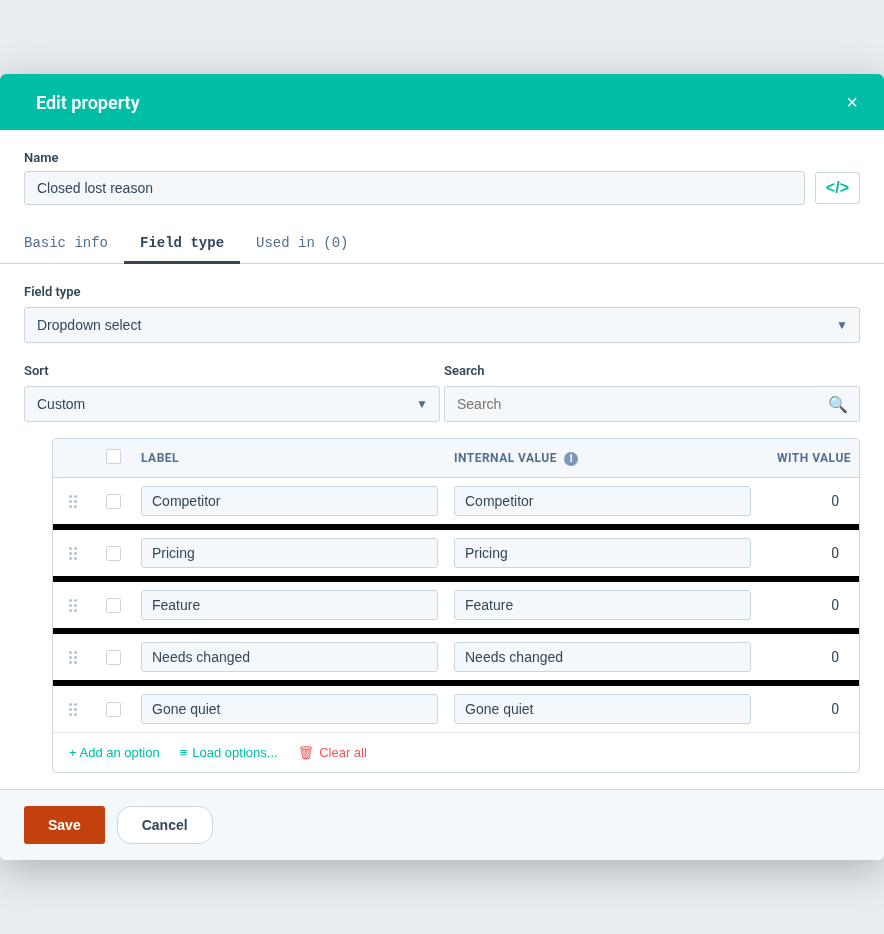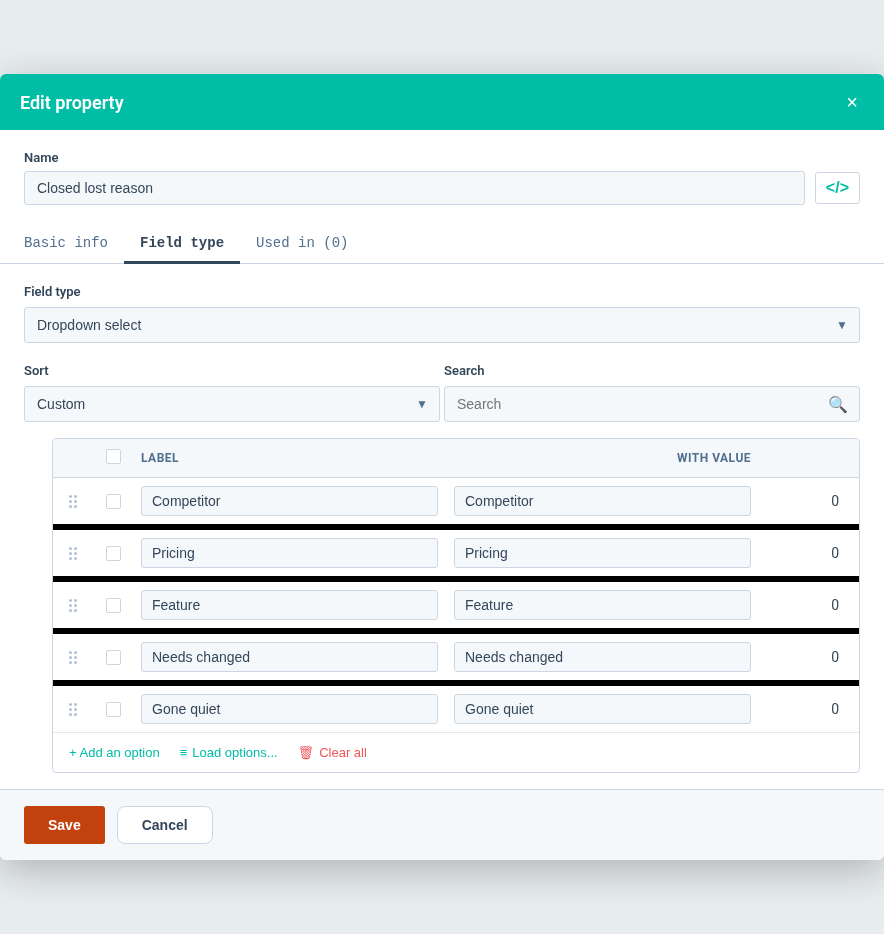--- a/index.html
+++ b/index.html
@@ -24,20 +24,21 @@
       background: #00bda5;
       padding: 16px 20px;
       display: flex;
       align-items: center;
       justify-content: space-between;
     }
     .modal-title {
       color: #fff;
       font-size: 18px;
       font-weight: 600;
+      margin-left: 16px;
     }
     .close-btn {
       background: none;
       border: none;
       color: #fff;
       font-size: 20px;
       cursor: pointer;
       line-height: 1;
       padding: 2px 6px;
     }
@@ -286,21 +287,21 @@
       border-radius: 3px;
       padding: 10px 24px;
       font-size: 14px;
       font-weight: 700;
       cursor: pointer;
     }
     .cancel-btn {
       background: #fff;
       color: #33475b;
       border: 1px solid #cbd6e2;
-      border-radius: 8px;
+      border-radius: 14px;
       padding: 10px 24px;
       font-size: 14px;
       font-weight: 600;
       cursor: pointer;
     }
     .info-icon {
       display: inline-block;
       width: 14px;
       height: 14px;
       background: #7c98b6;
@@ -376,20 +377,24 @@
     </div>
 
     <div class="options-table">
 
       <div class="table-header">
         <div class="th"></div>
         <div class="th center">
           <input type="checkbox" class="cell-checkbox" style="">
         </div>
         <div class="th">LABEL</div>
+        <div class="th">
+          <span>INTERNAL VALUE</span>
+          <span class="info-icon">i</span>
+        </div>
         <div class="th right">WITH VALUE</div>
       </div>
 
       <div id="table-rows-container">
           <div class="table-row">
       <div class="drag-handle">
         <div class="drag-dot-row">
                 <div class="drag-dot"></div>
                 <div class="drag-dot"></div>
               </div>

